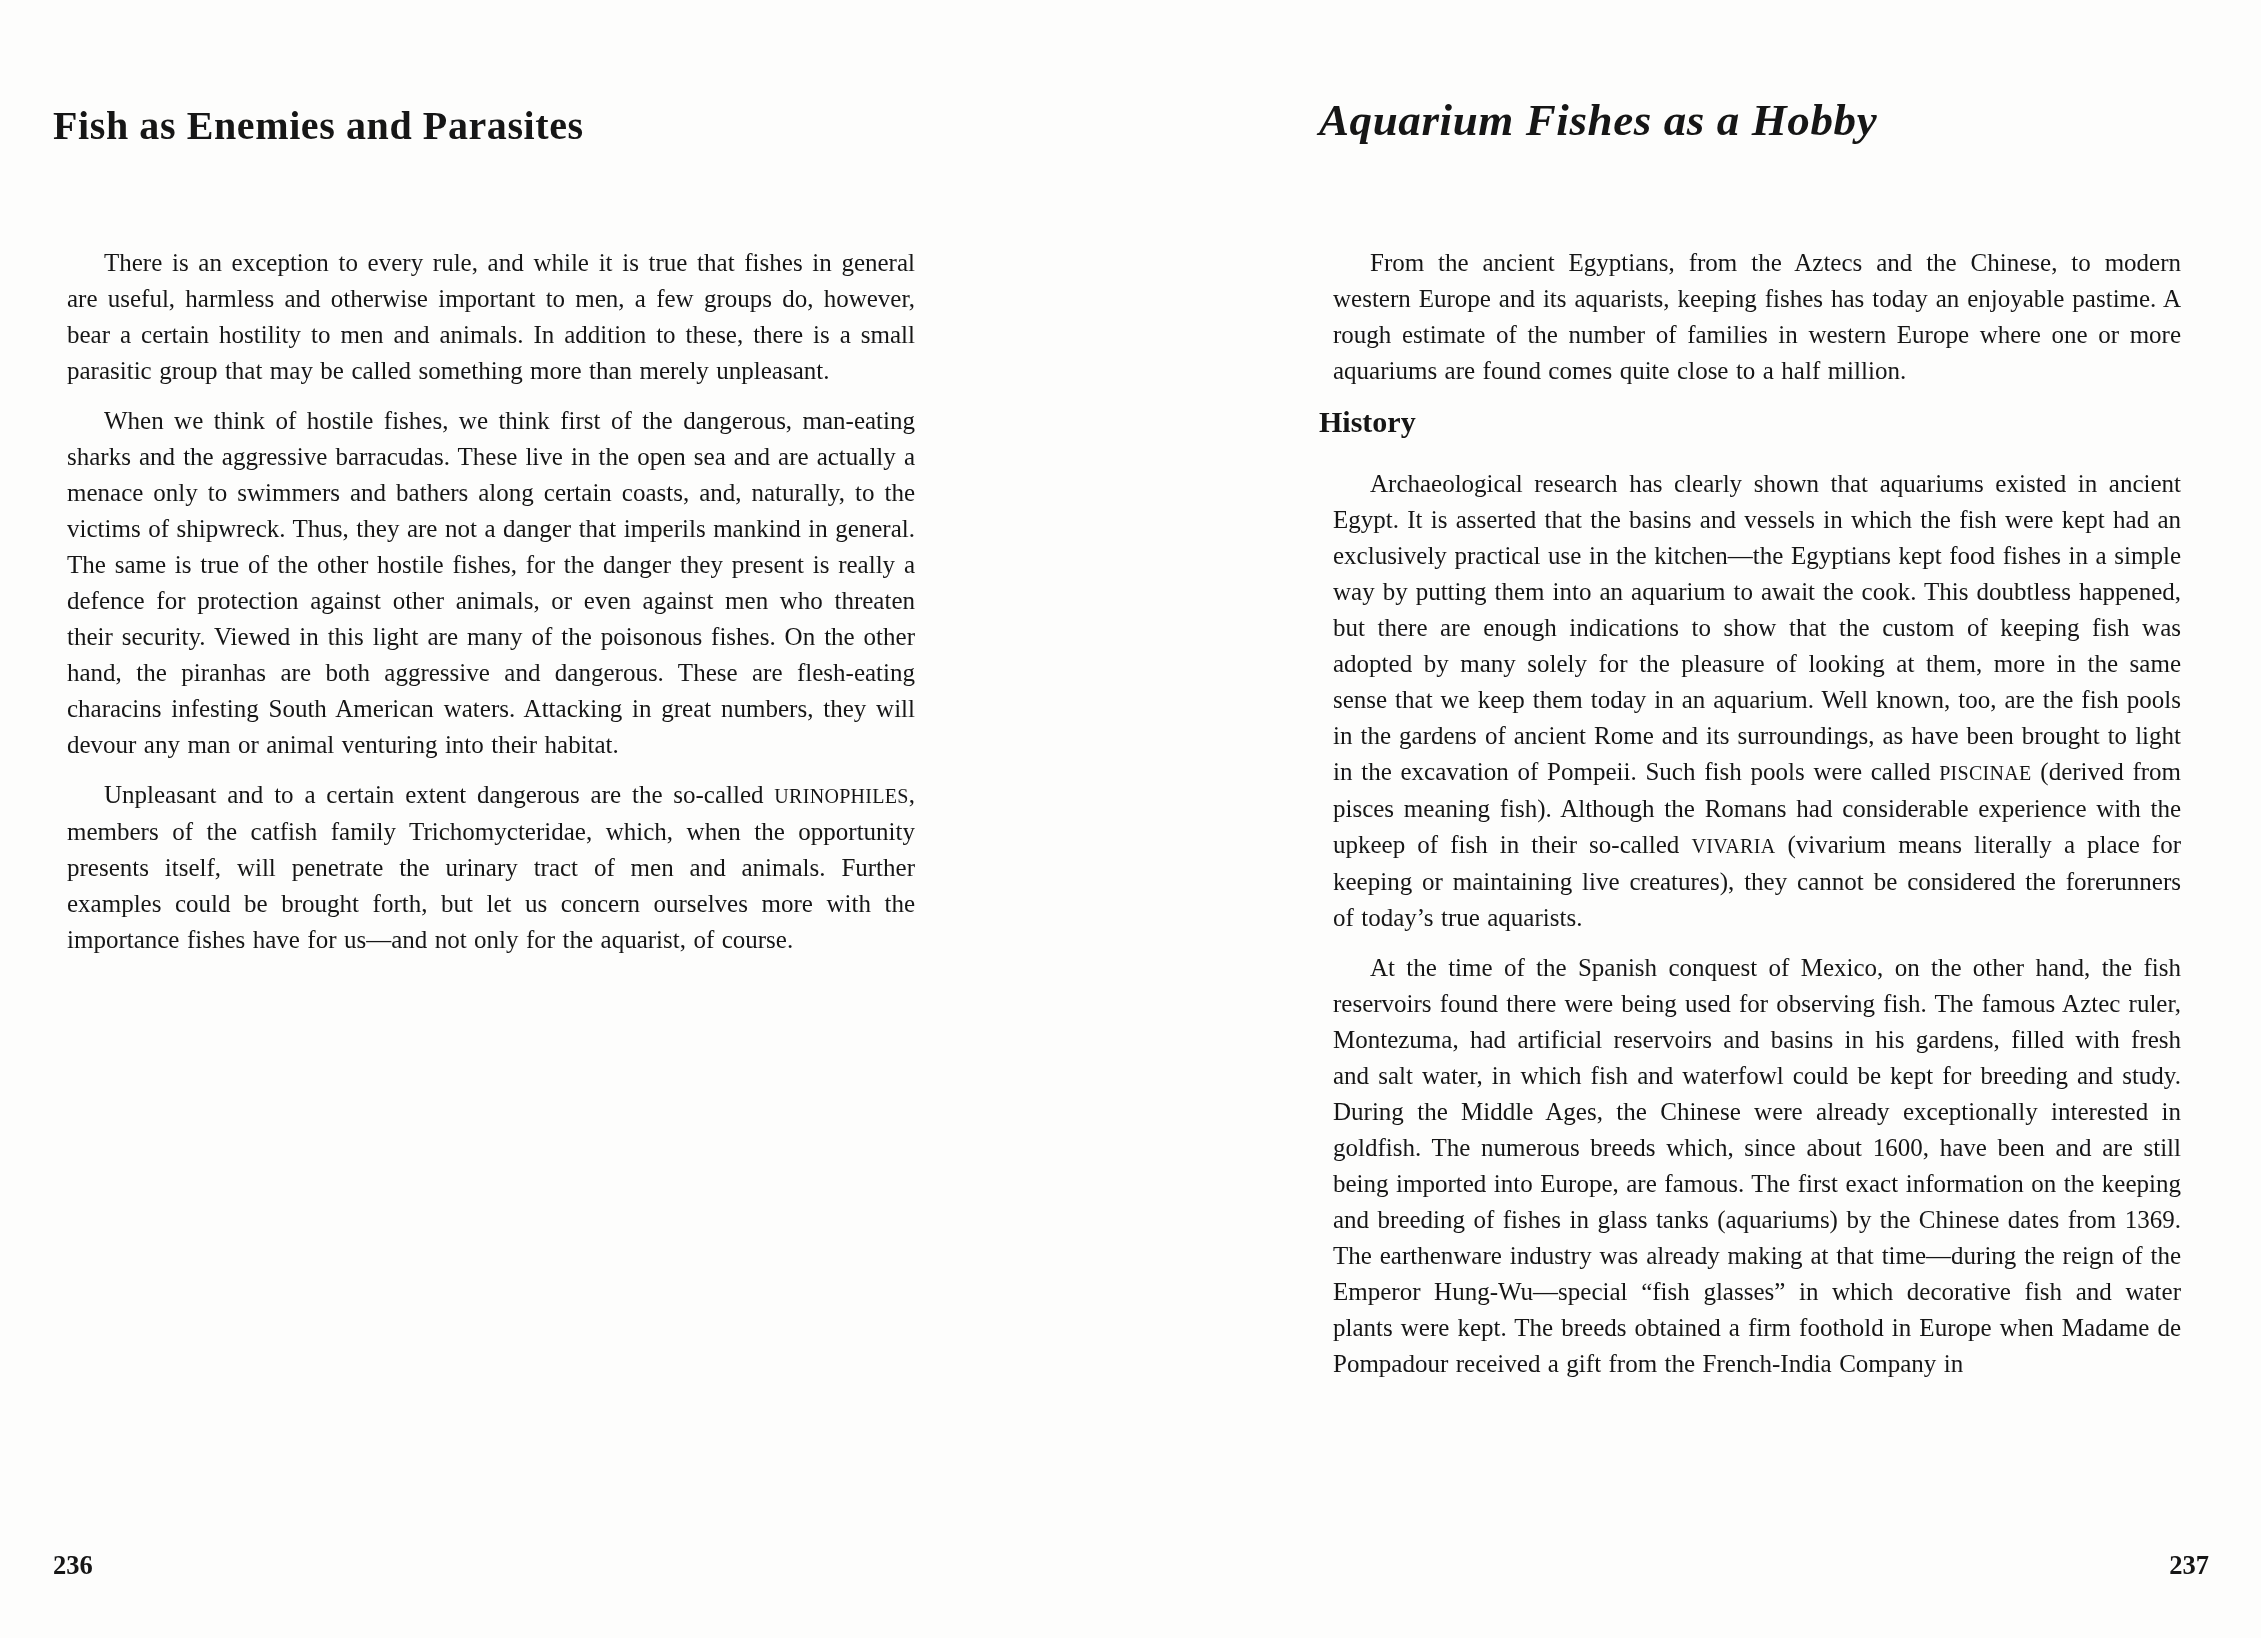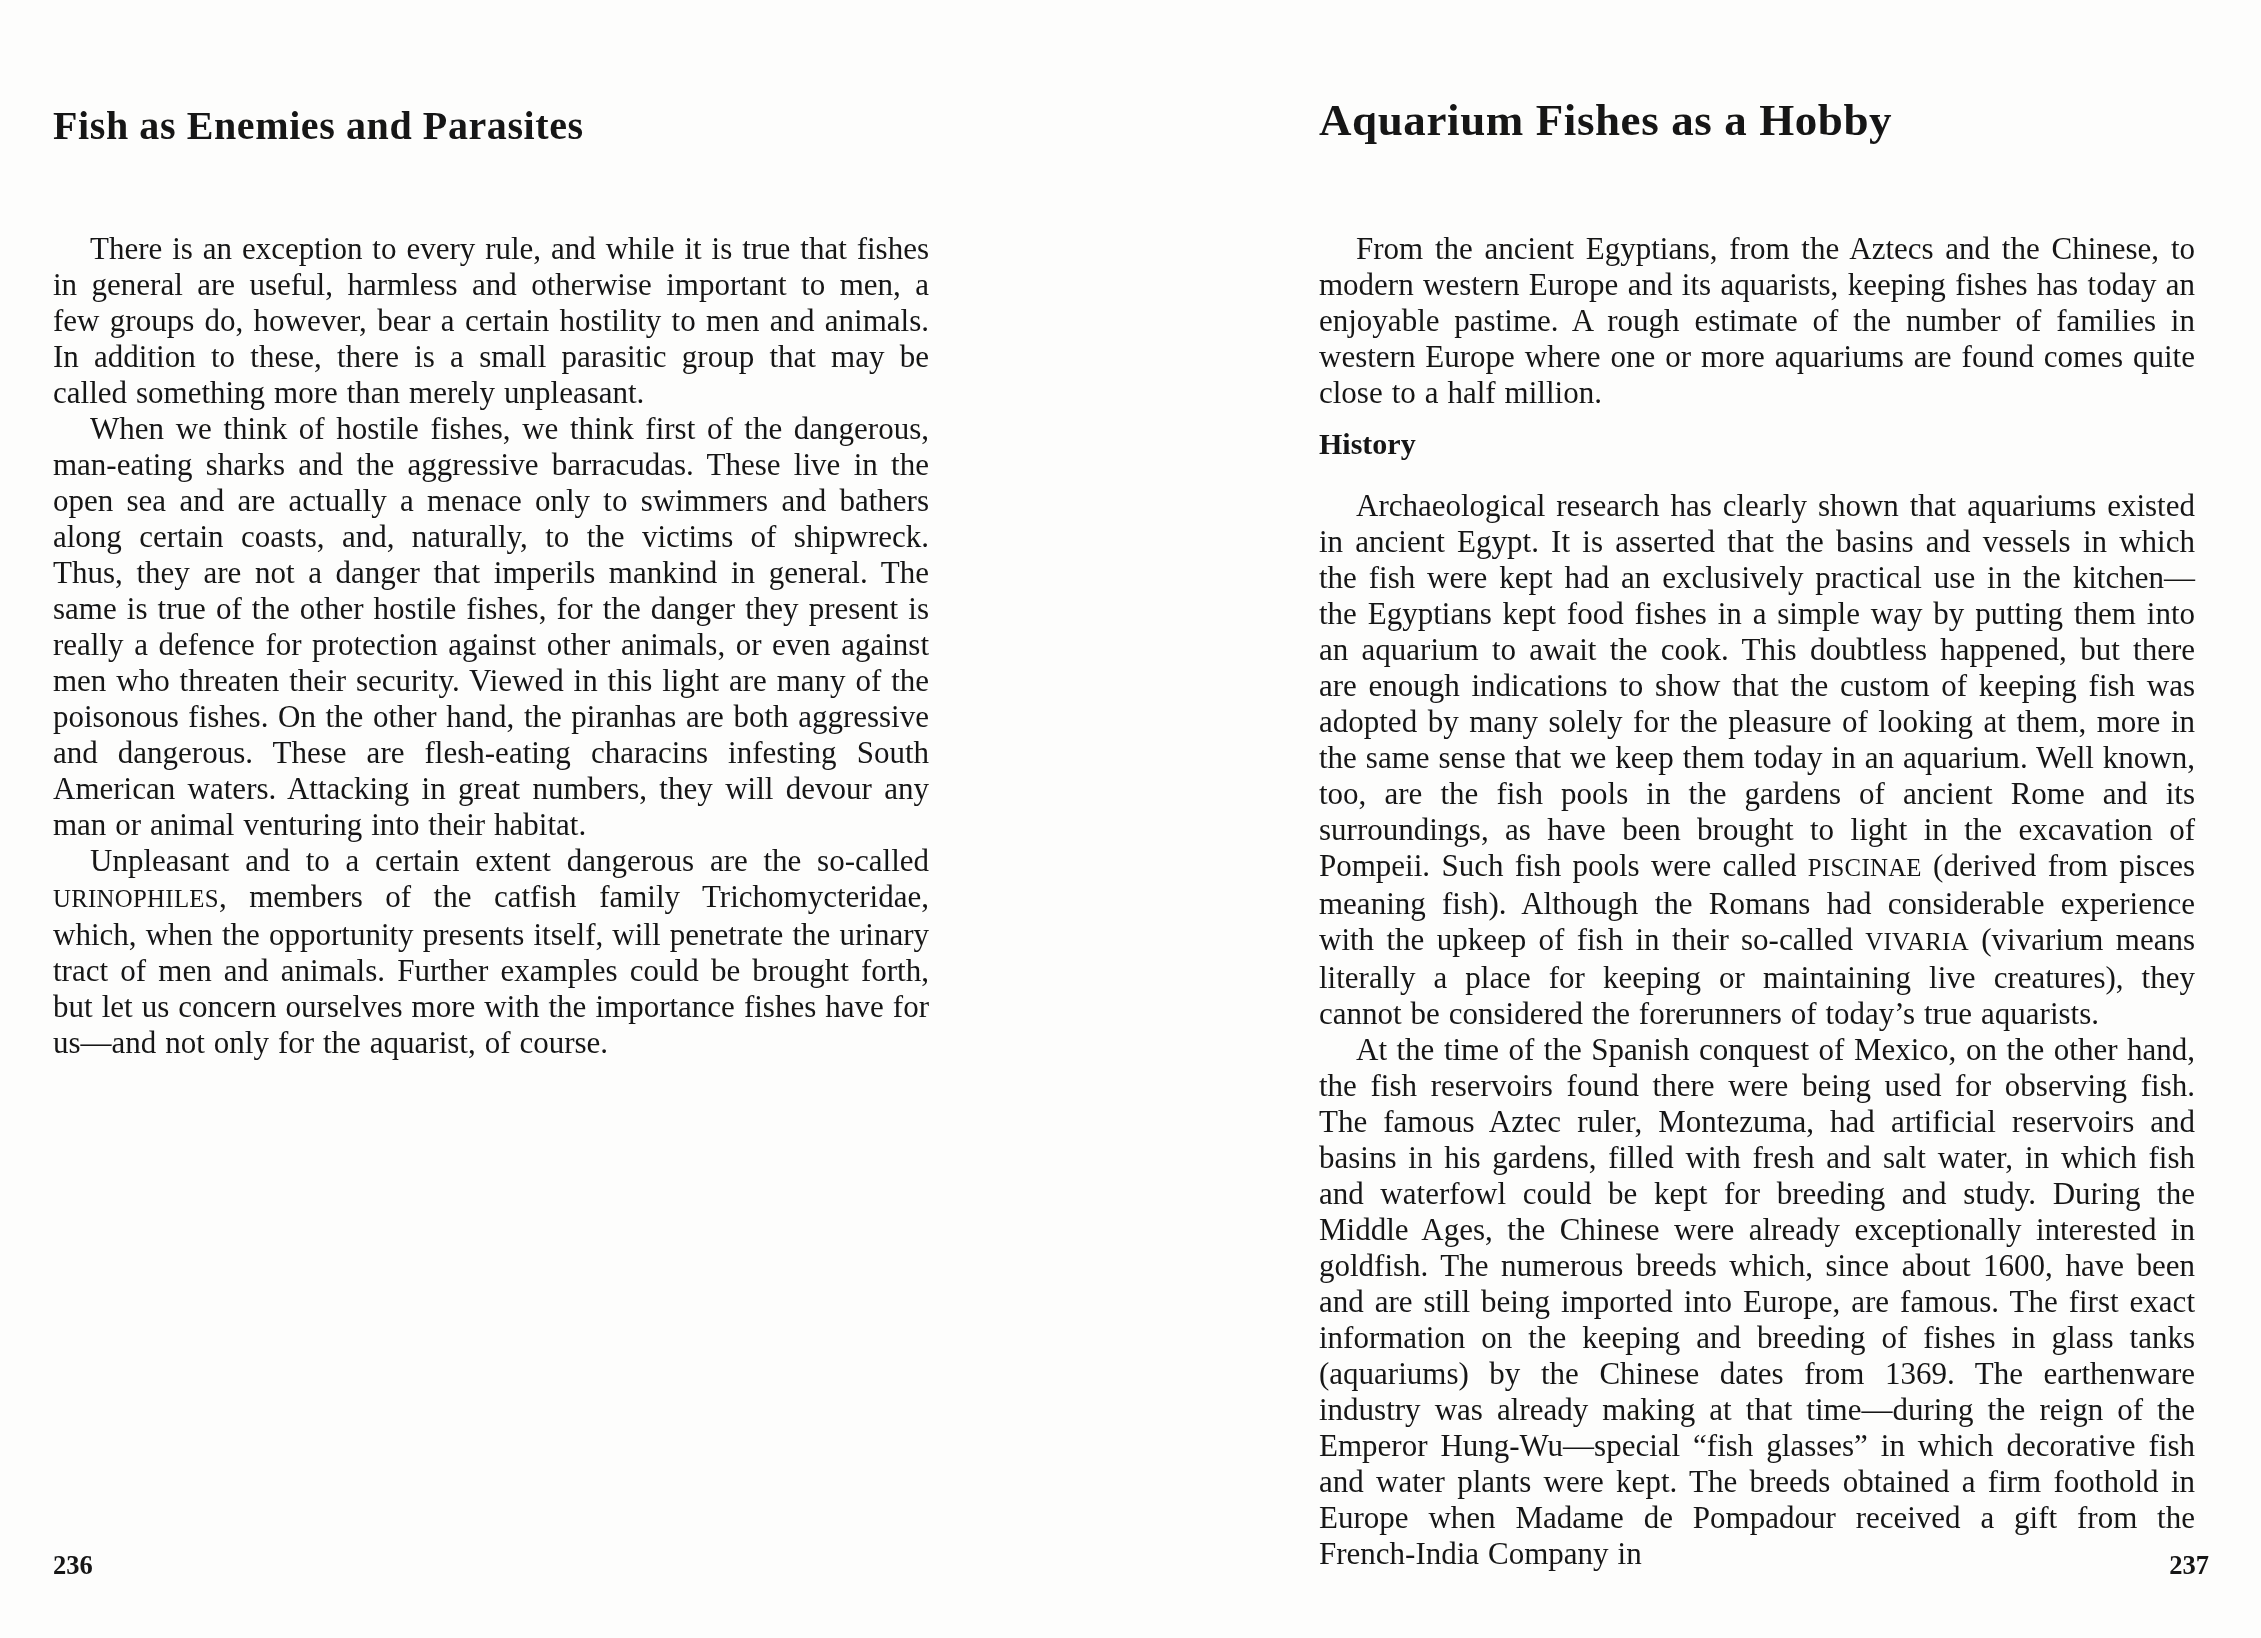--- a/index.html
+++ b/index.html
@@ -33,33 +33,34 @@
   }
   #left-title {
     left: 53px;
     top: 75px;
     font-size: 40px;
   }
   #right-title {
     left: 188px; 
     top: 64px;
     font-size: 45px;
+    font-style: italic;
   }
 
   .body-col {
     position: absolute;
     top: 231px;
     width: 876px;
   }
   #left-body  { left: 53px; }
   #right-body { left: 188px; }
 
   p.para {
-    margin: 0;
-    font-size: 31px;
+    margin: 14px;
+    font-size: 25px;
     line-height: 36px;
     text-align: justify;
     text-indent: 37px;
     word-spacing: 1.2px;
   }
   .sc { font-size: 0.80em; letter-spacing: 0.3px; }
   .i  { }
 
   h2.section-heading {
     font-size: 30px;

